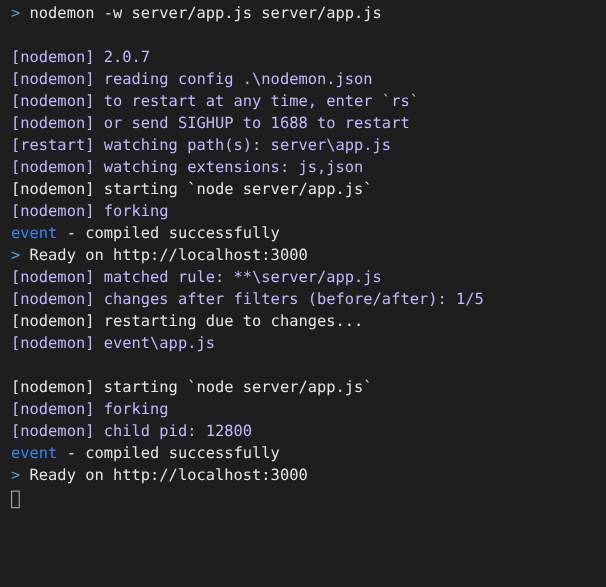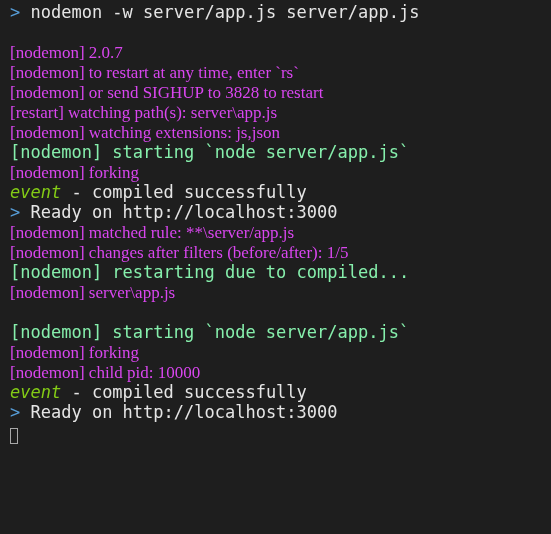--- a/index.html
+++ b/index.html
@@ -7,41 +7,41 @@
     padding: 0;
     background: #1e1e1e;
   }
   #terminal {
     position: relative;
     width: 551px;
     height: 534px;
     background: #1e1e1e;
     overflow: hidden;
     font-family: "DejaVu Sans Mono", "Liberation Mono", monospace;
-    font-size: 17px;
+    font-size: 14px;
     line-height: 20px;
     letter-spacing: 0px;
     -webkit-font-smoothing: antialiased;
   }
   #lines {
     padding: 2px 0 0 10px;
     box-sizing: border-box;
   }
   .line {
     height: 20px;
     white-space: pre;
     color: #cccccc;
   }
   .line.blank {
     height: 20px;
   }
   .seg { white-space: pre; }
-  .c-yellow  { color: #d946ef; font-family: Liberation Serif, serif; }
-  .c-green   { color: #86efac; }
-  .c-magenta { color: #84cc16; font-style: italic; }
+  .c-yellow  { color: #c4b5fd; }
+  .c-green   { color: #e5e5e5; }
+  .c-magenta { color: #3b82f6; }
   .c-white   { color: #e5e5e5; }
   .c-prompt  { color: #569cd6; }
 
   .cursor {
     display: inline-block;
     width: 8px;
     height: 16px;
     box-sizing: border-box;
     border: 1px solid #a8a8a8;
     background: transparent;
@@ -51,33 +51,34 @@
   }
 </style>
 </head>
 <body>
 
 <div id="terminal">
   <div id="lines">
       <div class="line"><span class="seg c-prompt">&gt; </span><span class="seg c-white">nodemon -w server/app.js server/app.js</span></div>
       <div class="line blank">&nbsp;</div>
       <div class="line"><span class="seg c-yellow">[nodemon] 2.0.7</span></div>
+      <div class="line"><span class="seg c-yellow">[nodemon] reading config .\nodemon.json</span></div>
       <div class="line"><span class="seg c-yellow">[nodemon] to restart at any time, enter `rs`</span></div>
-      <div class="line"><span class="seg c-yellow">[nodemon] or send SIGHUP to 3828 to restart</span></div>
+      <div class="line"><span class="seg c-yellow">[nodemon] or send SIGHUP to 1688 to restart</span></div>
       <div class="line"><span class="seg c-yellow">[restart] watching path(s): server\app.js</span></div>
       <div class="line"><span class="seg c-yellow">[nodemon] watching extensions: js,json</span></div>
       <div class="line"><span class="seg c-green">[nodemon] starting `node server/app.js`</span></div>
       <div class="line"><span class="seg c-yellow">[nodemon] forking</span></div>
       <div class="line"><span class="seg c-magenta">event</span><span class="seg c-white"> - compiled successfully</span></div>
       <div class="line"><span class="seg c-prompt">&gt; </span><span class="seg c-white">Ready on http://localhost:3000</span></div>
       <div class="line"><span class="seg c-yellow">[nodemon] matched rule: **\server/app.js</span></div>
       <div class="line"><span class="seg c-yellow">[nodemon] changes after filters (before/after): 1/5</span></div>
-      <div class="line"><span class="seg c-green">[nodemon] restarting due to compiled...</span></div>
-      <div class="line"><span class="seg c-yellow">[nodemon] server\app.js</span></div>
+      <div class="line"><span class="seg c-green">[nodemon] restarting due to changes...</span></div>
+      <div class="line"><span class="seg c-yellow">[nodemon] event\app.js</span></div>
       <div class="line blank">&nbsp;</div>
       <div class="line"><span class="seg c-green">[nodemon] starting `node server/app.js`</span></div>
       <div class="line"><span class="seg c-yellow">[nodemon] forking</span></div>
-      <div class="line"><span class="seg c-yellow">[nodemon] child pid: 10000</span></div>
+      <div class="line"><span class="seg c-yellow">[nodemon] child pid: 12800</span></div>
       <div class="line"><span class="seg c-magenta">event</span><span class="seg c-white"> - compiled successfully</span></div>
       <div class="line"><span class="seg c-prompt">&gt; </span><span class="seg c-white">Ready on http://localhost:3000</span></div>
       <div class="line"><span class="cursor"></span></div>
     </div>
 </div>
 
 </body></html>

